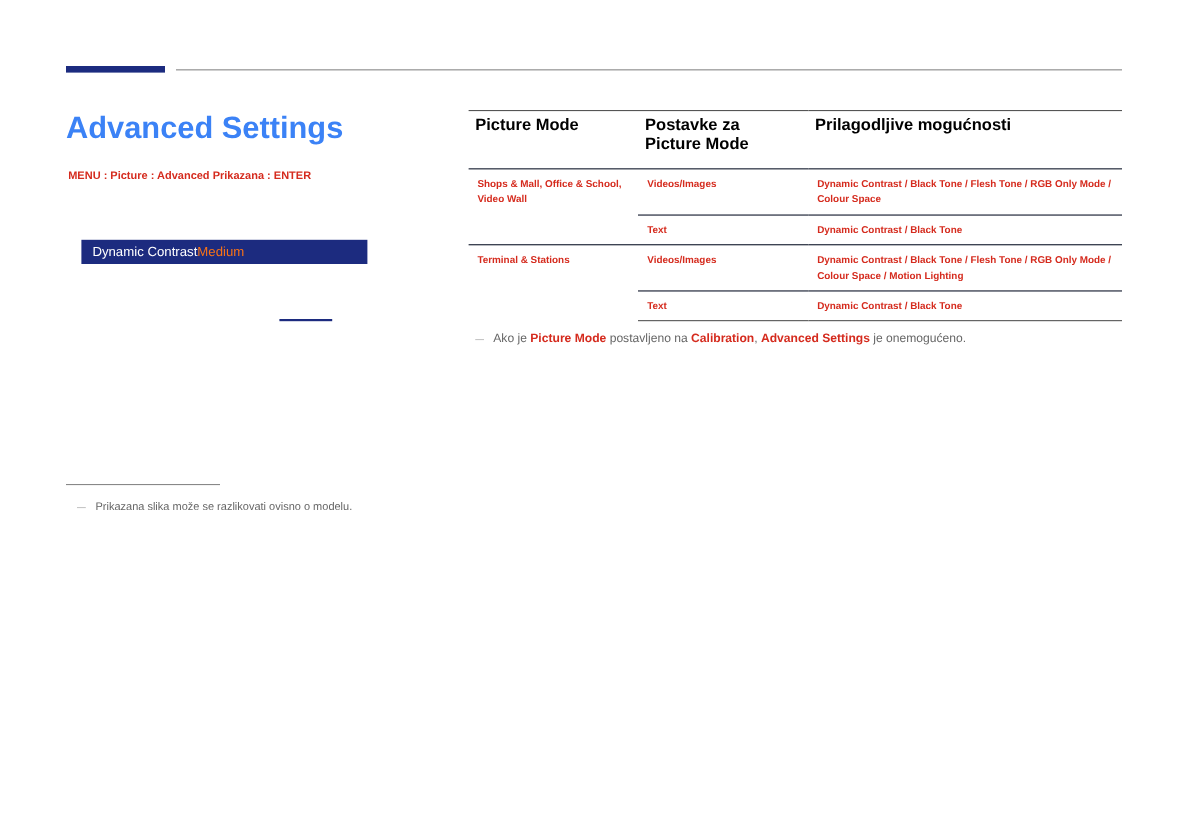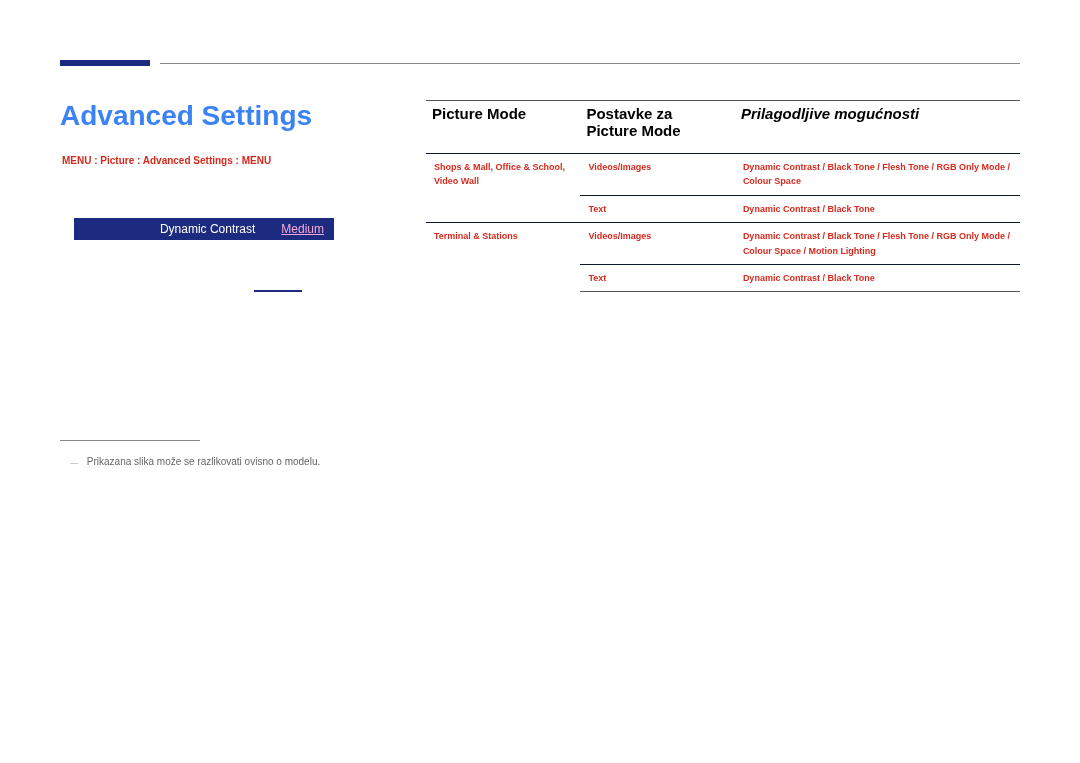--- a/index.html
+++ b/index.html
@@ -53,27 +53,25 @@
       left: 74px;
       width: 260px;
       height: 80px;
     }
     .preview-row {
       background: #1c2b7f;
       color: #fff;
       padding: 4px 10px;
       font-size: 12px;
       display: flex;
-      justify-content: flex-end;
+      justify-content: flex-start;
       align-items: center;
-      gap: 26px;
     }
     .preview-row .value {
-      color: #f9a8d4;
-      text-decoration: underline;
+      color: #f97316;
     }
     .preview-underline {
       position: absolute;
       top: 72px;
       left: 180px;
       width: 48px;
       height: 2px;
       background: #1c2b7f;
     }
     .footnote-rule {
@@ -117,21 +115,21 @@
       padding: 6px 8px;
       vertical-align: top;
       border-top: 1px solid #0f172a;
       line-height: 1.6;
     }
     .table tr.last td, .table tr.last th {
       border-bottom: 1px solid #555;
     }
     .col1 { width: 26%; }
     .col2 { width: 26%; margin-left: 17px; }
-    .col3 { width: 48%; font-style: italic; }
+    .col3 { width: 48%; }
     .note {
       margin-top: 10px;
       font-size: 11px;
       color: #666;
       padding-left: 6px;
     }
     .note .hl {
       color: #d52b1e;
       font-weight: bold;
     }
@@ -144,21 +142,21 @@
     }
   </style>
 </head>
 <body>
 
 <div class="top-line"></div>
 <div class="top-rule"></div>
 
 <div class="page-title">Advanced Settings</div>
 
-<div class="menu-path">MENU : Picture : Advanced Settings : MENU</div>
+<div class="menu-path">MENU : Picture : Advanced Prikazana : ENTER</div>
 
 <div class="preview-box">
   <div class="preview-row">
     <span>Dynamic Contrast</span>
     <span class="value">Medium</span>
   </div>
   <div class="preview-underline"></div>
 </div>
 
 <div class="footnote-rule"></div>
@@ -190,13 +188,17 @@
         <td rowspan="2">Terminal &amp; Stations</td>
         <td>Videos/Images</td>
         <td>Dynamic Contrast / Black Tone / Flesh Tone / RGB Only Mode / Colour Space / Motion Lighting</td>
       </tr>
       <tr class="last">
         <td>Text</td>
         <td>Dynamic Contrast / Black Tone</td>
       </tr>
     </tbody>
   </table>
+  <div class="note">
+    <span class="note-bullet">―</span>
+    <span>Ako je </span><span class="hl">Picture Mode</span><span> postavljeno na </span><span class="hl">Calibration</span><span>, </span><span class="hl">Advanced Settings</span><span> je onemogućeno.</span>
+  </div>
 </div>
 
 </body></html>

